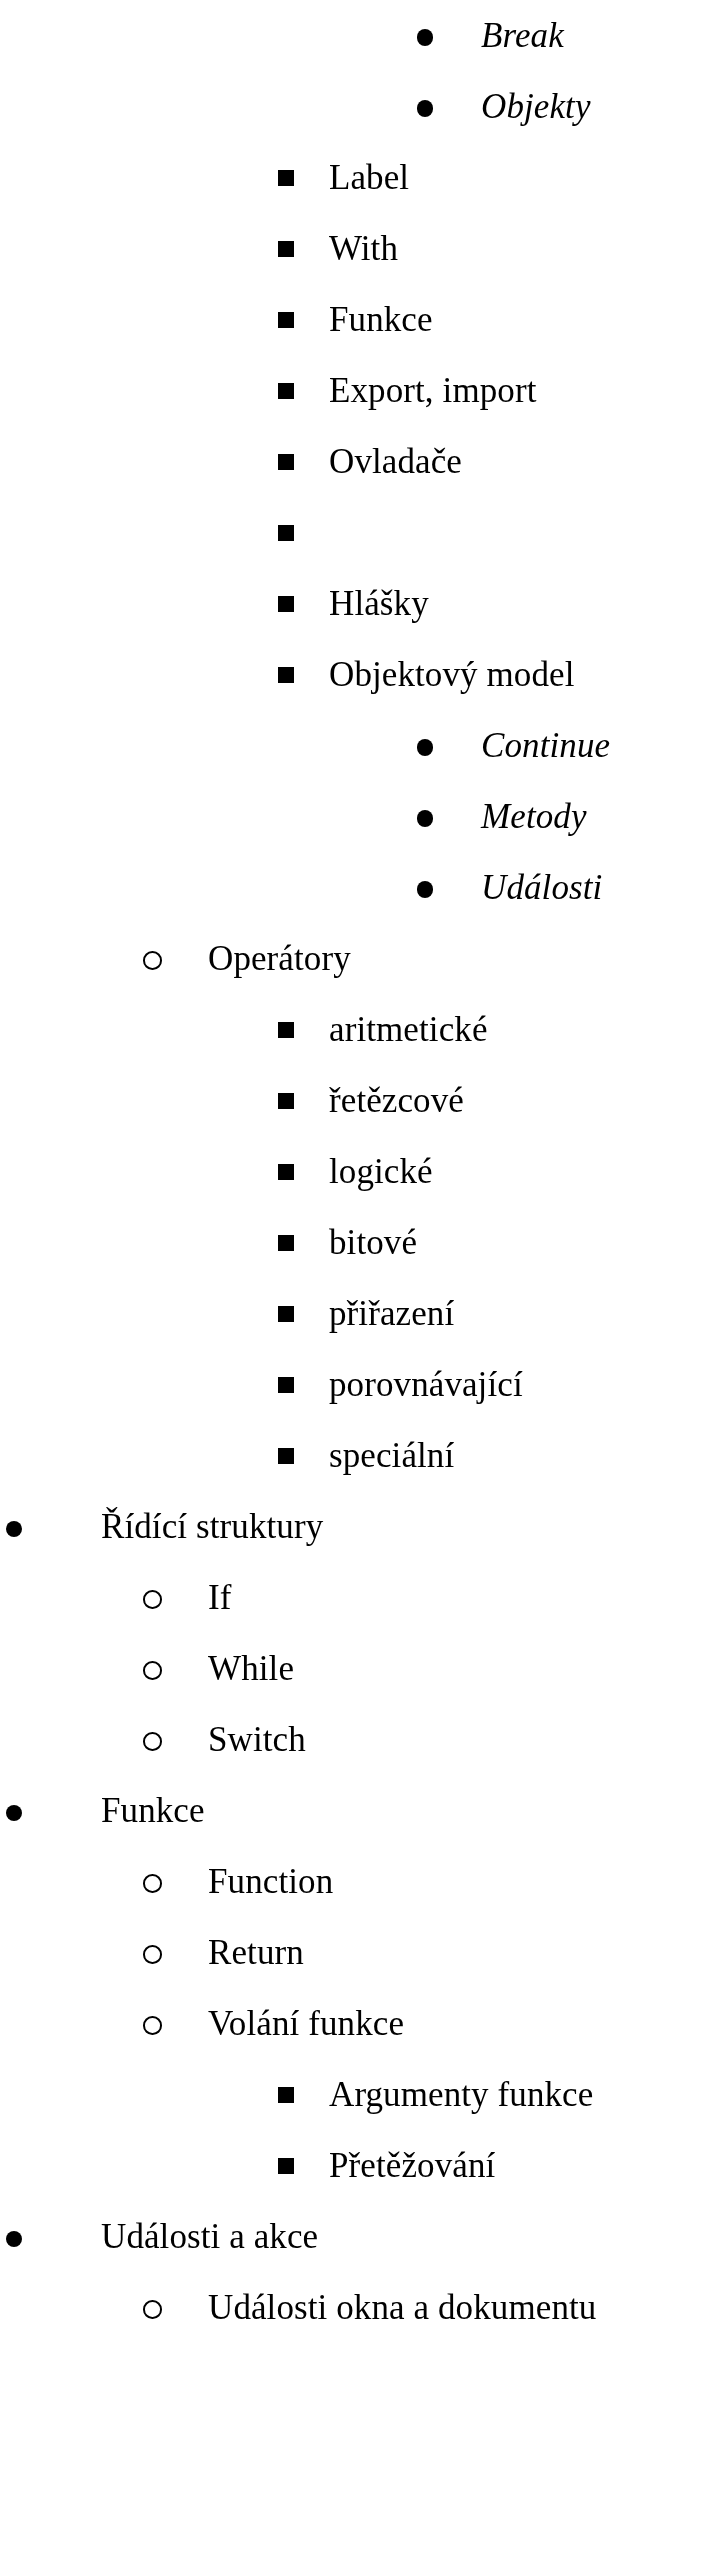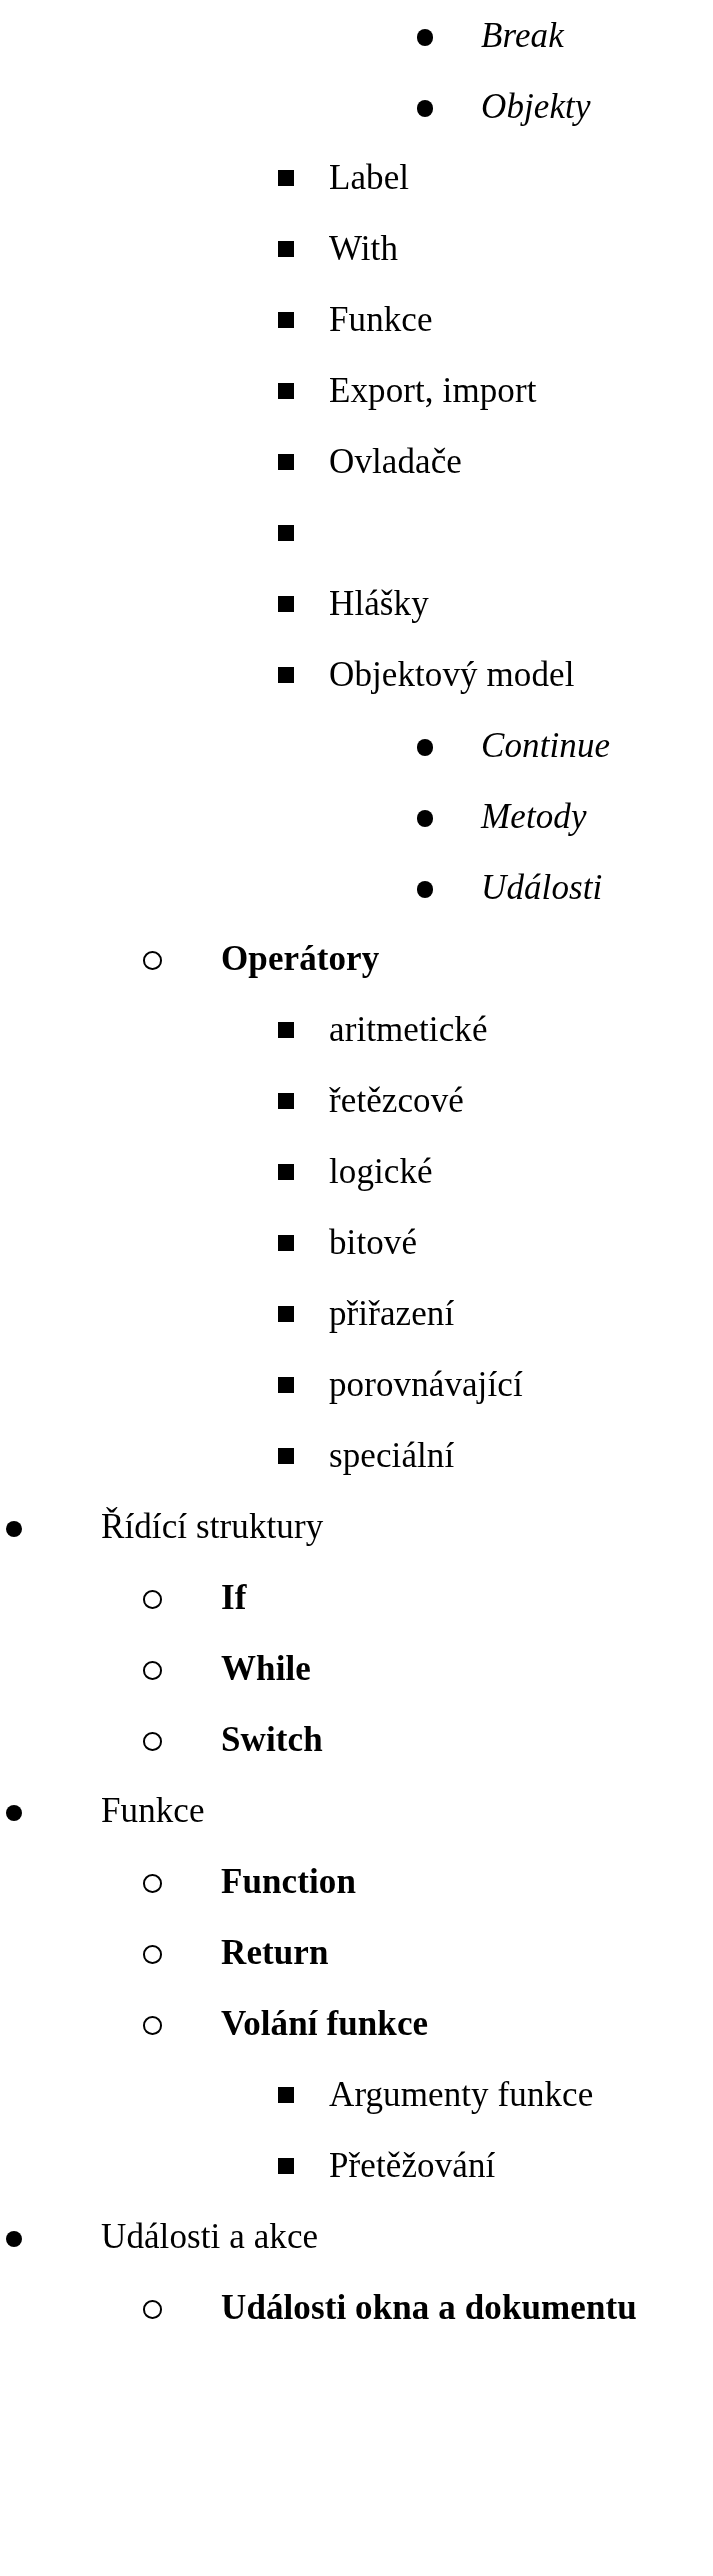--- a/index.html
+++ b/index.html
@@ -47,21 +47,21 @@
     left: 6px;
     font-size: 34px;
   }
   .lvl1 > .label { left: 70px; margin-left: 31px; }
 
   
   .lvl2 > .marker {
     left: 143px;
     font-size: 30px;
   }
-  .lvl2 > .label { left: 221px; font-weight: bold; }
+  .lvl2 > .label { left: 208px; }
 
   
   .lvl3 > .marker {
     left: 278px;
     font-size: 20px;
     letter-spacing: 0;
   }
   .lvl3 > .label { left: 329px; }
 
   

